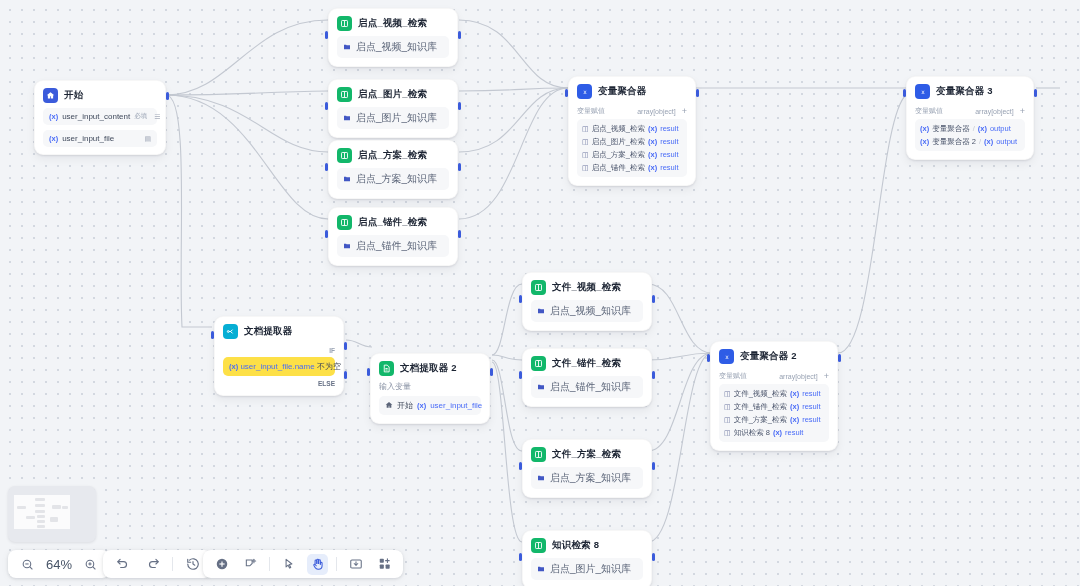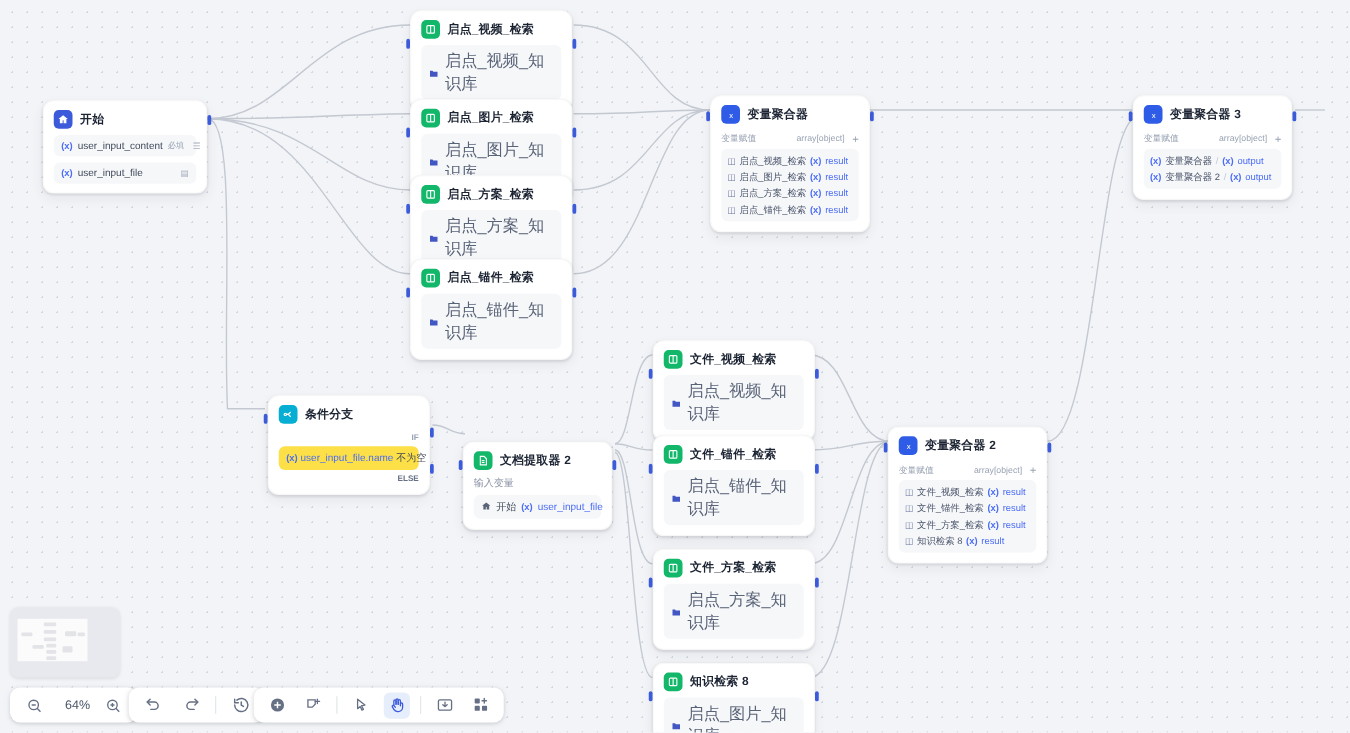--- a/index.html
+++ b/index.html
@@ -37,21 +37,21 @@
   .nicon svg { display: block; }
   .ntitle { font-size: 9.5px; font-weight: bold; color: #1c2433; letter-spacing: .2px; white-space: nowrap; }
   .nsub { font-size: 8px; color: #8a93a5; margin-top: 6px; font-family: Liberation Mono, monospace; }
 
   .pill {
     margin-top: 5px;
     background: #f6f7f9;
     border-radius: 5px;
     padding: 4px 6px;
     display: flex; align-items: center; gap: 5px;
-    font-size: 13px; color: #5b6running;
+    font-size: 10px; color: #5b6running;
   }
   .pill { color: #5a6478; }
   .pill .folder { flex: 0 0 auto; }
 
   
   .port {
     position: absolute; width: 3px; height: 8px;
     background: #3b5bdb; border-radius: 1.5px; top: 50%;
     transform: translateY(-50%);
   }
@@ -130,21 +130,21 @@
   #minimap .mm-node { position: absolute; background: #e3e4e8; border-radius: 1px; }
 
   
   .bar {
     position: absolute; bottom: 8px; height: 28px;
     background: #ffffff; border-radius: 8px;
     box-shadow: 0 1px 3px rgba(16,24,40,.12), 0 1px 8px rgba(16,24,40,.05);
     display: flex; align-items: center;
   }
   #zoombar { left: 8px; padding: 0 9px; gap: 8px; }
-  #zoombar .zlabel { font-size: 10px; color: #475467; min-width: 26px; text-align: right; }
+  #zoombar .zlabel { font-size: 13px; color: #475467; min-width: 26px; text-align: left; }
   #historybar { left: 103px; padding: 0 9px; gap: 9px; }
   #toolbar { left: 203px; padding: 0 8px; gap: 8px; }
   .tbtn {
     width: 21px; height: 21px; border-radius: 5px;
     display: flex; align-items: center; justify-content: center;
     color: #667085; cursor: pointer; background: transparent;
   }
   .tbtn.active { background: #e6edfb; color: #3b5bdb; }
   .divider { width: 1px; height: 14px; background: #e4e7ec; }
   svg { overflow: visible; }
@@ -381,21 +381,21 @@
 
   <div class="node cond-node" style="left:214px; top:316px;">
     <div class="node-head">
       <span class="nicon cond-icon">
         <svg width="9" height="9" viewBox="0 0 24 24" fill="none" stroke="#fff" stroke-width="2.6">
             <circle cx="6" cy="12" r="2.4"></circle>
             <path d="M8.4 12h4l5-5"></path>
             <path d="M8.4 12h4l5 5"></path>
           </svg>
       </span>
-      <span class="ntitle">条件分支</span>
+      <span class="ntitle">文档提取器</span>
     </div>
     <div class="if-label">IF</div>
     <div class="cond-expr">
       <span class="xtag">(x)</span>
       <span style="color:#4a6cf7">user_input_file.name</span>
       <span>不为空</span>
     </div>
     <div class="else-label">ELSE</div>
     <span class="port left t-top" style="top:14px"></span>
     <span class="port right" style="top:29px"></span>

